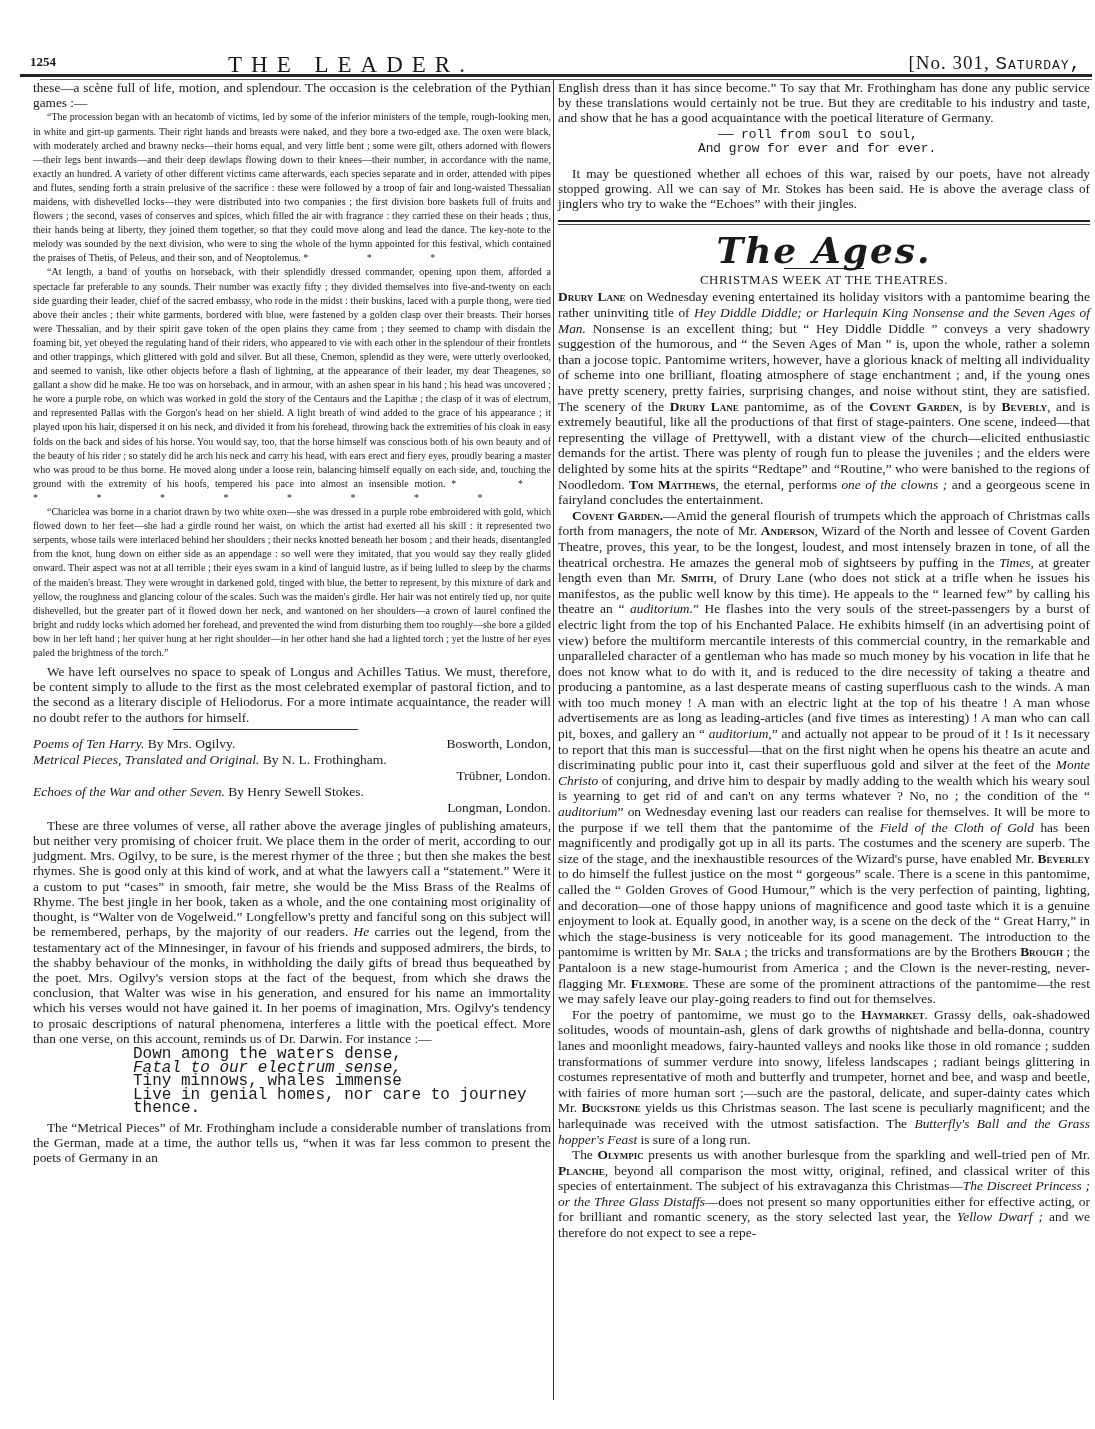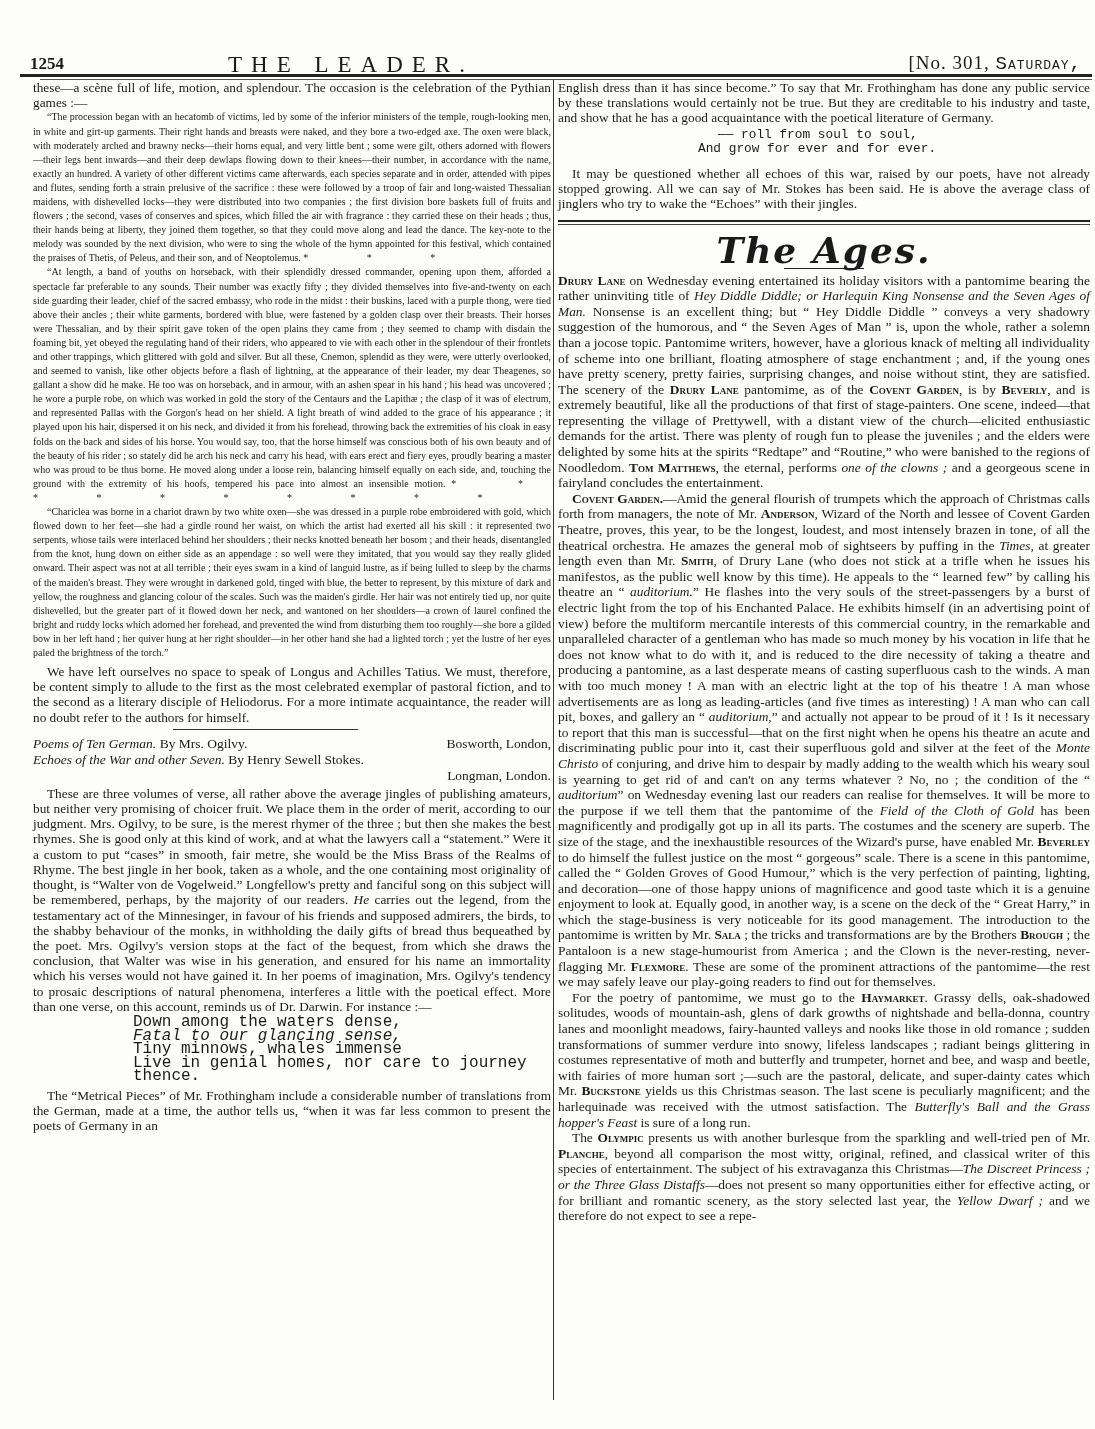--- a/index.html
+++ b/index.html
@@ -1,19 +1,19 @@
 <!DOCTYPE html>
 <html><head>
 <meta charset="utf-8">
 <style>
   html,body{margin:0;padding:0;background:#fff;}
   body{width:1095px;height:1429px;overflow:hidden;position:relative;font-family:"Liberation Serif","DejaVu Serif",serif;color:#1a1a1a;}
   .page{position:absolute;left:0;top:0;width:1095px;height:1429px;background:#fdfdfb;}
   .masthead{position:absolute;left:30px;top:52px;width:1060px;height:22px;}
-  .folio{position:absolute;left:0;top:2px;font-size:17px;font-weight:bold;}
+  .folio{position:absolute;left:0;top:2px;font-size:13px;font-weight:bold;}
   .paper-name{position:absolute;left:198px;top:0;font-size:23px;letter-spacing:9px;}
   .issue{position:absolute;right:8px;top:0;font-size:19px;letter-spacing:1px;}
   .issue .sc{font-variant:small-caps;font-family:Liberation Mono, monospace;}
   .rule-thick{position:absolute;left:20px;top:74px;width:1072px;height:3px;background:#222;}
   .rule-thin{position:absolute;left:40px;top:79px;width:1052px;height:1px;background:#555;}
   .col-divider{position:absolute;left:553px;top:80px;width:1px;height:1320px;background:#333;}
   .col{position:absolute;font-size:13px;line-height:14.9px;text-align:justify;}
   .col-left{left:33px;top:80px;width:518px;}
   .col-right{left:558px;top:80px;width:532px;}
   p{margin:0;}
@@ -53,50 +53,55 @@
   <div class="col col-left">
     <p class="body">these—a scène full of life, motion, and splendour. The occasion is the celebration of the Pythian games :—</p>
     <p class="quote ind"><span>“The procession began with an hecatomb of victims, led by some of the inferior ministers of the temple, rough-looking men, in white and girt-up garments. Their right hands and breasts were naked, and they bore a two-edged axe. The oxen were black, with moderately arched and brawny necks—their horns equal, and very little bent ; some were gilt, others adorned with flowers—their legs bent inwards—and their deep dewlaps flowing down to their knees—their number, in accordance with the name, exactly an hundred. A variety of other different victims came afterwards, each species separate and in order, attended with pipes and flutes, sending forth a strain prelusive of the sacrifice : these were followed by a troop of fair and long-waisted Thessalian maidens, with dishevelled locks—they were distributed into two companies ; the first division bore baskets full of fruits and flowers ; the second, vases of conserves and spices, which filled the air with fragrance : they carried these on their heads ; thus, their hands being at liberty, they joined them together, so that they could move along and lead the dance. The key-note to the melody was sounded by the next division, who were to sing the whole of the hymn appointed for this festival, which contained the praises of Thetis, of Peleus, and their son, and of Neoptolemus.</span> <span class="stars">* * *</span></p>
     <p class="quote ind"><span>“At length, a band of youths on horseback, with their splendidly dressed commander, opening upon them, afforded a spectacle far preferable to any sounds. Their number was exactly fifty ; they divided themselves into five-and-twenty on each side guarding their leader, chief of the sacred embassy, who rode in the midst : their buskins, laced with a purple thong, were tied above their ancles ; their white garments, bordered with blue, were fastened by a golden clasp over their breasts. Their horses were Thessalian, and by their spirit gave token of the open plains they came from ; they seemed to champ with disdain the foaming bit, yet obeyed the regulating hand of their riders, who appeared to vie with each other in the splendour of their frontlets and other trappings, which glittered with gold and silver. But all these, Cnemon, splendid as they were, were utterly overlooked, and seemed to vanish, like other objects before a flash of lightning, at the appearance of their leader, my dear Theagenes, so gallant a show did he make. He too was on horseback, and in armour, with an ashen spear in his hand ; his head was uncovered ; he wore a purple robe, on which was worked in gold the story of the Centaurs and the Lapithæ ; the clasp of it was of electrum, and represented Pallas with the Gorgon's head on her shield. A light breath of wind added to the grace of his appearance ; it played upon his hair, dispersed it on his neck, and divided it from his forehead, throwing back the extremities of his cloak in easy folds on the back and sides of his horse. You would say, too, that the horse himself was conscious both of his own beauty and of the beauty of his rider ; so stately did he arch his neck and carry his head, with ears erect and fiery eyes, proudly bearing a master who was proud to be thus borne. He moved along under a loose rein, balancing himself equally on each side, and, touching the ground with the extremity of his hoofs, tempered his pace into almost an insensible motion.</span> <span class="stars">* * * * * * * * * *</span></p>
     <p class="quote ind">“Chariclea was borne in a chariot drawn by two white oxen—she was dressed in a purple robe embroidered with gold, which flowed down to her feet—she had a girdle round her waist, on which the artist had exerted all his skill : it represented two serpents, whose tails were interlaced behind her shoulders ; their necks knotted beneath her bosom ; and their heads, disentangled from the knot, hung down on either side as an appendage : so well were they imitated, that you would say they really glided onward. Their aspect was not at all terrible ; their eyes swam in a kind of languid lustre, as if being lulled to sleep by the charms of the maiden's breast. They were wrought in darkened gold, tinged with blue, the better to represent, by this mixture of dark and yellow, the roughness and glancing colour of the scales. Such was the maiden's girdle. Her hair was not entirely tied up, nor quite dishevelled, but the greater part of it flowed down her neck, and wantoned on her shoulders—a crown of laurel confined the bright and ruddy locks which adorned her forehead, and prevented the wind from disturbing them too roughly—she bore a gilded bow in her left hand ; her quiver hung at her right shoulder—in her other hand she had a lighted torch ; yet the lustre of her eyes paled the brightness of the torch.”</p>
     <p class="body ind" style="margin-top:4px">We have left ourselves no space to speak of Longus and Achilles Tatius. We must, therefore, be content simply to allude to the first as the most celebrated exemplar of pastoral fiction, and to the second as a literary disciple of Heliodorus. For a more intimate acquaintance, the reader will no doubt refer to the authors for himself.</p>
     <div class="short-rule"></div>
 
     <div class="book-list">
       <div class="book-row">
-        <span><i>Poems of Ten German.</i> <span>By Mrs. Ogilvy.</span></span>
+        <span><i>Poems of Ten Harry.</i> <span>By Mrs. Ogilvy.</span></span>
         <span>Bosworth, London,</span>
+      </div>
+      <div>
+        <i>Metrical Pieces, Translated and Original.</i> <span>By N. L. Frothingham.</span>
+        <div class="right-pub">Trübner, London.</div>
       </div>
       <div>
         <i>Echoes of the War and other Seven.</i> <span>By Henry Sewell Stokes.</span>
         <div class="right-pub">Longman, London.</div>
       </div>
     </div>
 
     <p class="body ind" style="margin-top:2px"><span>These are three volumes of verse, all rather above the average jingles of publishing amateurs, but neither very promising of choicer fruit. We place them in the order of merit, according to our judgment. Mrs. Ogilvy, to be sure, is the merest rhymer of the three ; but then she makes the best rhymes. She is good only at this kind of work, and at what the lawyers call a “statement.” Were it a custom to put “cases” in smooth, fair metre, she would be the Miss Brass of the Realms of Rhyme. The best jingle in her book, taken as a whole, and the one containing most originality of thought, is “Walter von de Vogelweid.” Longfellow's pretty and fanciful song on this subject will be remembered, perhaps, by the majority of our readers.</span> <em>He</em> <span>carries out the legend, from the testamentary act of the Minnesinger, in favour of his friends and supposed admirers, the birds, to the shabby behaviour of the monks, in withholding the daily gifts of bread thus bequeathed by the poet. Mrs. Ogilvy's version stops at the fact of the bequest, from which she draws the conclusion, that Walter was wise in his generation, and ensured for his name an immortality which his verses would not have gained it. In her poems of imagination, Mrs. Ogilvy's tendency to prosaic descriptions of natural phenomena, interferes a little with the poetical effect. More than one verse, on this account, reminds us of Dr. Darwin. For instance :—</span></p>
     <div class="verse">
       <span class="verse-line">Down among the waters dense,</span>
-      <span class="verse-line" style="font-style:italic">Fatal to our glancing sense,</span>
+      <span class="verse-line" style="font-style:italic">Fatal to our electrum sense,</span>
       <span class="verse-line">Tiny minnows, whales immense</span>
       <span class="verse-line">Live in genial homes, nor care to journey thence.</span>
     </div>
     <p class="body ind">The “Metrical Pieces” of Mr. Frothingham include a considerable number of translations from the German, made at a time, the author tells us, “when it was far less common to present the poets of Germany in an</p>
   </div>
 
   <div class="col col-right">
     <p class="body">English dress than it has since become.” To say that Mr. Frothingham has done any public service by these translations would certainly not be true. But they are creditable to his industry and taste, and show that he has a good acquaintance with the poetical literature of Germany.</p>
     <div class="verse-right">
       <span class="verse-line">—— roll from soul to soul,</span>
       <span class="verse-line" style="margin-left:-20px">And grow for ever and for ever.</span>
     </div>
     <p class="body ind">It may be questioned whether all echoes of this war, raised by our poets, have not already stopped growing. All we can say of Mr. Stokes has been said. He is above the average class of jinglers who try to wake the “Echoes” with their jingles.</p>
     <div class="double-rule"></div>
 
     <div class="arts-title">The Ages.</div>
     <div class="arts-rule"></div>
+    <div class="section-head">CHRISTMAS WEEK AT THE THEATRES.</div>
 
     <p class="body" style="font-size:13.4px;line-height:15.6px"><span class="sc">Drury Lane</span><span> on Wednesday evening entertained its holiday visitors with a pantomime bearing the rather uninviting title of </span><em>Hey Diddle Diddle; or Harlequin King Nonsense and the Seven Ages of Man.</em><span> Nonsense is an excellent thing; but “ Hey Diddle Diddle ” conveys a very shadowry suggestion of the humorous, and “ the Seven Ages of Man ” is, upon the whole, rather a solemn than a jocose topic. Pantomime writers, however, have a glorious knack of melting all individuality of scheme into one brilliant, floating atmosphere of stage enchantment ; and, if the young ones have pretty scenery, pretty fairies, surprising changes, and noise without stint, they are satisfied. The scenery of the </span><span class="sc">Drury Lane</span><span> pantomime, as of the </span><span class="sc">Covent Garden</span><span>, is by </span><span class="sc">Beverly</span><span>, and is extremely beautiful, like all the productions of that first of stage-painters. One scene, indeed—that representing the village of Prettywell, with a distant view of the church—elicited enthusiastic demands for the artist. There was plenty of rough fun to please the juveniles ; and the elders were delighted by some hits at the spirits “Redtape” and “Routine,” who were banished to the regions of Noodledom. </span><span class="sc">Tom Matthews</span><span>, the eternal, performs </span><em>one of the clowns ;</em><span> and a georgeous scene in fairyland concludes the entertainment.</span></p>
 
     <p class="body ind" style="font-size:13.4px;line-height:15.6px"><span class="sc">Covent Garden.</span><span>—Amid the general flourish of trumpets which the approach of Christmas calls forth from managers, the note of Mr. </span><span class="sc">Anderson</span><span>, Wizard of the North and lessee of Covent Garden Theatre, proves, this year, to be the longest, loudest, and most intensely brazen in tone, of all the theatrical orchestra. He amazes the general mob of sightseers by puffing in the </span><em>Times</em><span>, at greater length even than Mr. </span><span class="sc">Smith</span><span>, of Drury Lane (who does not stick at a trifle when he issues his manifestos, as the public well know by this time). He appeals to the “ learned few” by calling his theatre an “ </span><em>auditorium.</em><span>” He flashes into the very souls of the street-passengers by a burst of electric light from the top of his Enchanted Palace. He exhibits himself (in an advertising point of view) before the multiform mercantile interests of this commercial country, in the remarkable and unparalleled character of a gentleman who has made so much money by his vocation in life that he does not know what to do with it, and is reduced to the dire necessity of taking a theatre and producing a pantomine, as a last desperate means of casting superfluous cash to the winds. A man with too much money ! A man with an electric light at the top of his theatre ! A man whose advertisements are as long as leading-articles (and five times as interesting) ! A man who can call pit, boxes, and gallery an “ </span><em>auditorium,</em><span>” and actually not appear to be proud of it ! Is it necessary to report that this man is successful—that on the first night when he opens his theatre an acute and discriminating public pour into it, cast their superfluous gold and silver at the feet of the </span><em>Monte Christo</em><span> of conjuring, and drive him to despair by madly adding to the wealth which his weary soul is yearning to get rid of and can't on any terms whatever ? No, no ; the condition of the “ </span><em>auditorium</em><span>” on Wednesday evening last our readers can realise for themselves. It will be more to the purpose if we tell them that the pantomime of the </span><em>Field of the Cloth of Gold</em><span> has been magnificently and prodigally got up in all its parts. The costumes and the scenery are superb. The size of the stage, and the inexhaustible resources of the Wizard's purse, have enabled Mr. </span><span class="sc">Beverley</span><span> to do himself the fullest justice on the most “ gorgeous” scale. There is a scene in this pantomime, called the “ Golden Groves of Good Humour,” which is the very perfection of painting, lighting, and decoration—one of those happy unions of magnificence and good taste which it is a genuine enjoyment to look at. Equally good, in another way, is a scene on the deck of the “ Great Harry,” in which the stage-business is very noticeable for its good management. The introduction to the pantomime is written by Mr. </span><span class="sc">Sala</span><span> ; the tricks and transformations are by the Brothers </span><span class="sc">Brough</span><span> ; the Pantaloon is a new stage-humourist from America ; and the Clown is the never-resting, never-flagging Mr. </span><span class="sc">Flexmore</span><span>. These are some of the prominent attractions of the pantomime—the rest we may safely leave our play-going readers to find out for themselves.</span></p>
 
     <p class="body ind" style="font-size:13.4px;line-height:15.6px"><span>For the poetry of pantomime, we must go to the </span><span class="sc">Haymarket</span><span>. Grassy dells, oak-shadowed solitudes, woods of mountain-ash, glens of dark growths of nightshade and bella-donna, country lanes and moonlight meadows, fairy-haunted valleys and nooks like those in old romance ; sudden transformations of summer verdure into snowy, lifeless landscapes ; radiant beings glittering in costumes representative of moth and butterfly and trumpeter, hornet and bee, and wasp and beetle, with fairies of more human sort ;—such are the pastoral, delicate, and super-dainty cates which Mr. </span><span class="sc">Buckstone</span><span> yields us this Christmas season. The last scene is peculiarly magnificent; and the harlequinade was received with the utmost satisfaction. The </span><em>Butterfly's Ball and the Grass hopper's Feast</em><span> is sure of a long run.</span></p>
 
     <p class="body ind" style="font-size:13.4px;line-height:15.6px"><span>The </span><span class="sc">Olympic</span><span> presents us with another burlesque from the sparkling and well-tried pen of Mr. </span><span class="sc">Planche</span><span>, beyond all comparison the most witty, original, refined, and classical writer of this species of entertainment. The subject of his extravaganza this Christmas—</span><em>The Discreet Princess ; or the Three Glass Distaffs</em><span>—does not present so many opportunities either for effective acting, or for brilliant and romantic scenery, as the story selected last year, the </span><em>Yellow Dwarf ;</em><span> and we therefore do not expect to see a repe-</span></p>
   </div>
 

